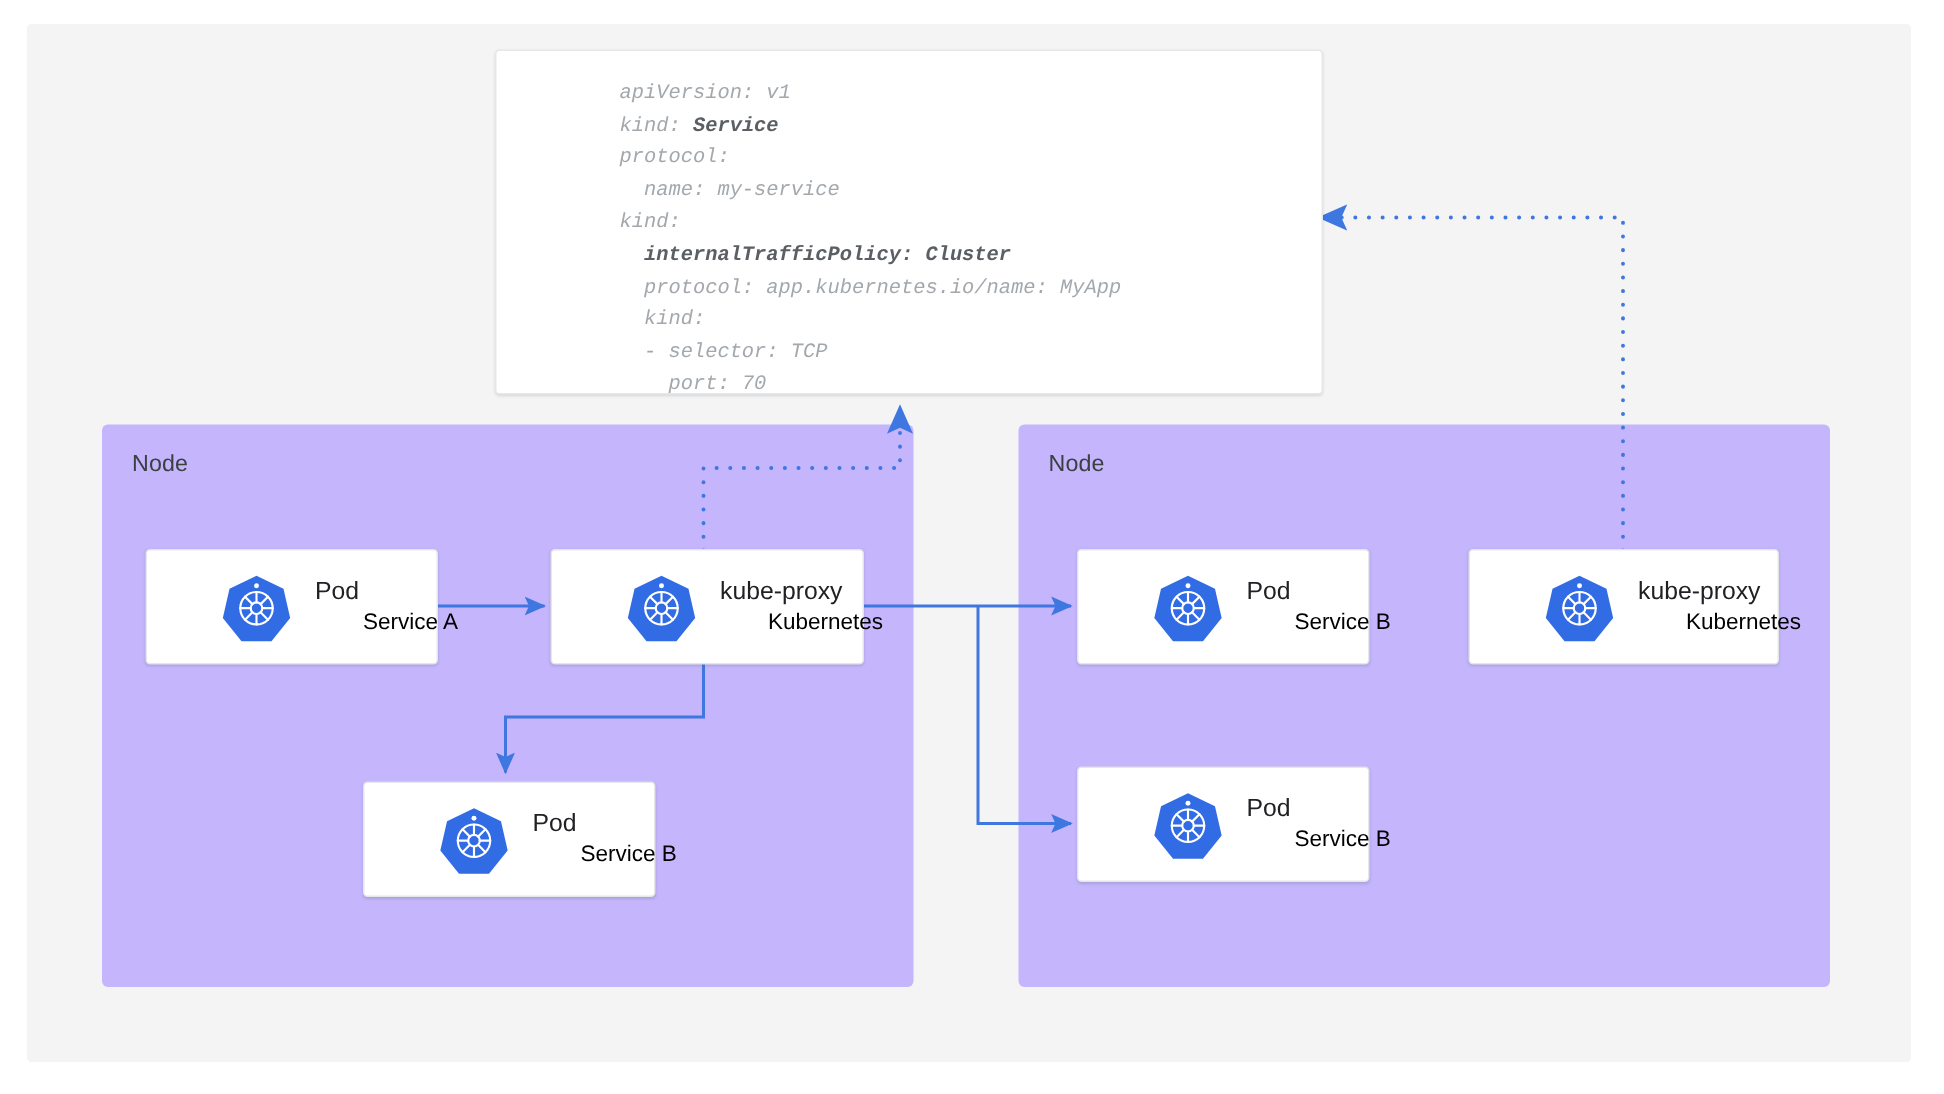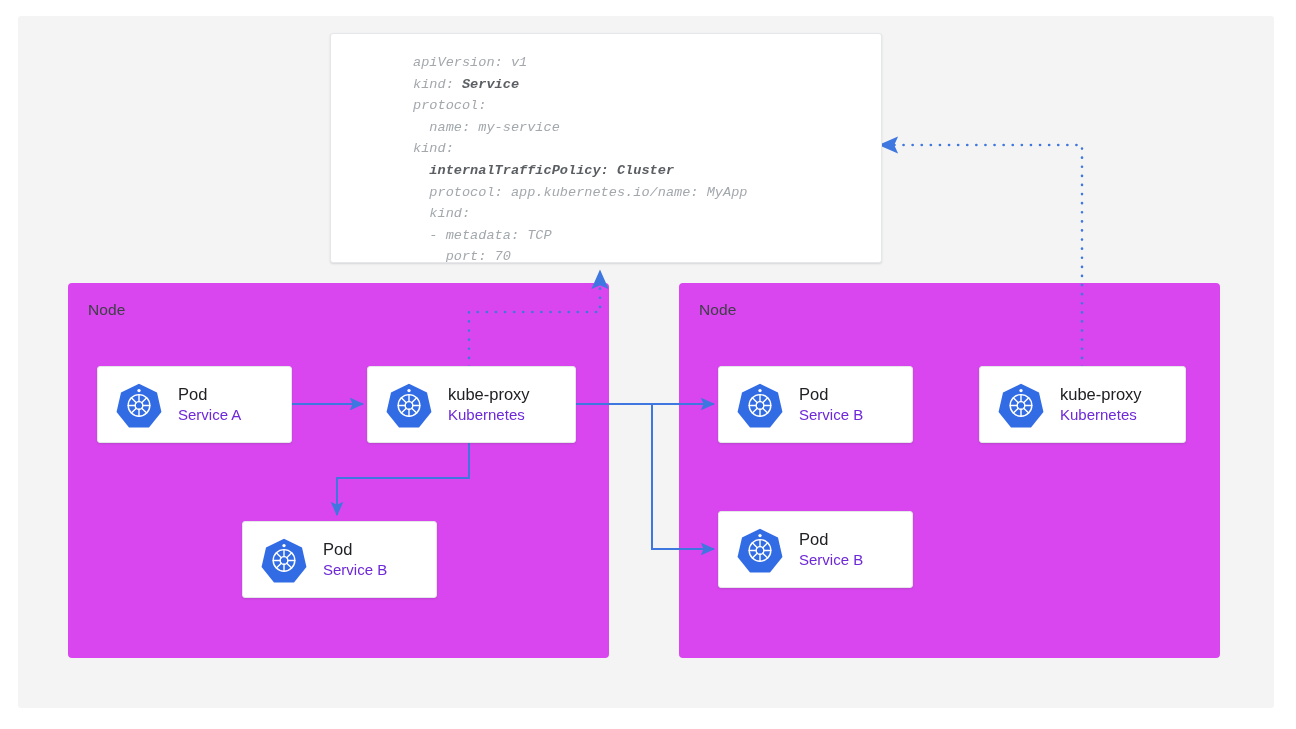--- a/index.html
+++ b/index.html
@@ -37,21 +37,21 @@
     top: 0;
     width: 1296px;
     height: 729px;
     overflow: visible;
     pointer-events: none;
   }
 
   
   .node {
     position: absolute;
-    background: #d946ef;
+    background: #c4b5fd;
     border-radius: 4px;
   }
   .node-label {
     position: absolute;
     left: 20px;
     top: 18px;
     font-size: 15.5px;
     color: #3c4043;
     letter-spacing: 0.1px;
   }
@@ -59,20 +59,21 @@
   
   .card {
     position: absolute;
     background: #ffffff;
     border: 1px solid #e4e6e8;
     border-radius: 3px;
     box-shadow: 0 1px 2px rgba(60,64,67,0.18);
     display: flex;
     align-items: center;
     box-sizing: border-box;
+    padding-left: 32px;
   }
   .card .k8s-icon {
     flex: 0 0 auto;
     margin-left: 18px;
     margin-right: 16px;
     width: 46px;
     height: 46px;
     display: block;
   }
   .card .card-text {
@@ -81,22 +82,23 @@
     justify-content: center;
     line-height: 1.28;
   }
   .card .card-title {
     font-size: 16.5px;
     color: #202124;
     white-space: nowrap;
   }
   .card .card-sub {
     font-size: 15px;
-    color: #6d28d9;
+    color: #000000;
     white-space: nowrap;
+    margin-left: 32px;
   }
 
   
   .yaml-panel {
     position: absolute;
     left: 330px;
     top: 33px;
     width: 552px;
     height: 230px;
     background: #ffffff;
@@ -163,21 +165,21 @@
 
   <div class="yaml-panel">
     <pre class="yaml-code"><span>apiVersion: v1</span>
 <span>kind: <span class="bold">Service</span></span>
 <span>protocol:</span>
 <span>  name: my-service</span>
 <span>kind:</span>
 <span class="bold">  internalTrafficPolicy: Cluster</span>
 <span>  protocol: app.kubernetes.io/name: MyApp</span>
 <span>  kind:</span>
-<span>  - metadata: TCP</span>
+<span>  - selector: TCP</span>
 <span>    port: 70</span>
 </pre>
   </div>
 
   <div class="card" style="left:97px; top:366px; width:195px; height:77px;">
     <svg class="k8s-icon" viewBox="0 0 100 100">
       <polygon points="50,4 89.1,22.8 98.8,65.1 71.7,99 28.3,99 1.2,65.1 10.9,22.8" fill="#326ce5"></polygon>
       <g fill="none" stroke="#ffffff" stroke-width="3.1" stroke-linecap="round">
         <circle cx="50" cy="51" r="23.5"></circle>
         <circle cx="50" cy="51" r="8.4"></circle>

